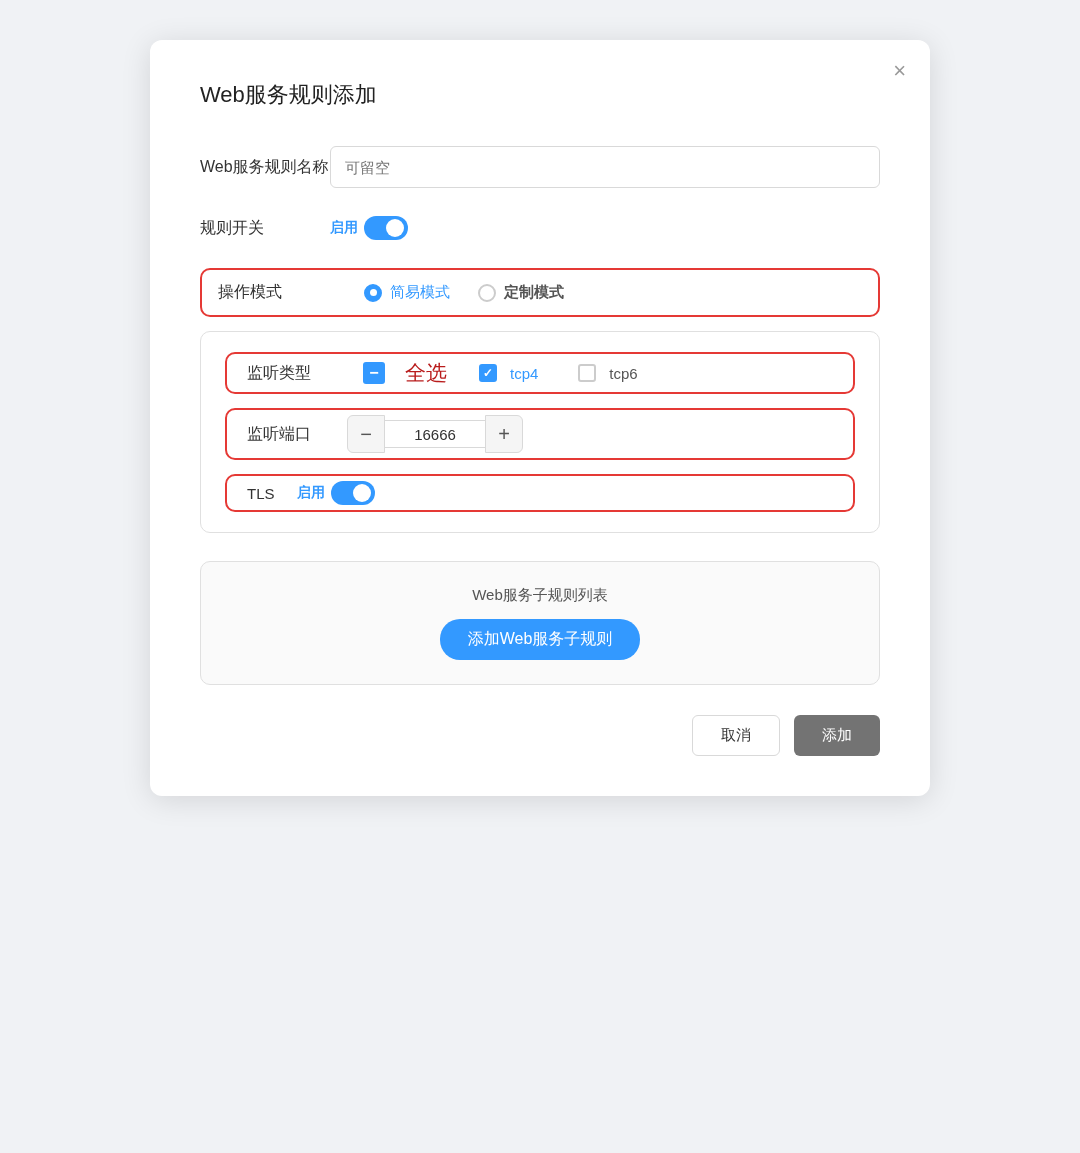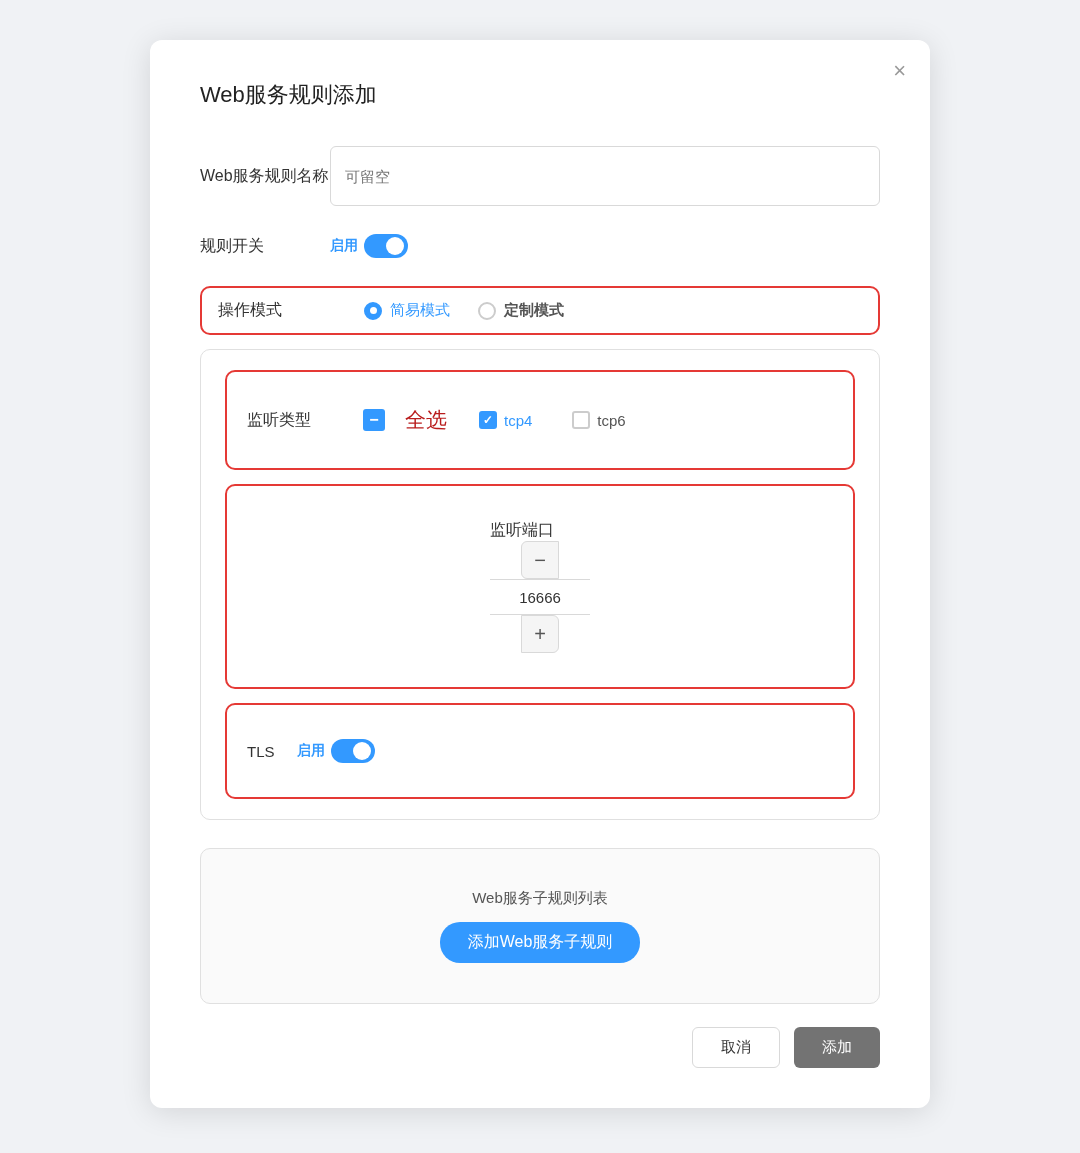--- a/index.html
+++ b/index.html
@@ -44,21 +44,21 @@
       margin-bottom: 28px;
     }
     .form-label {
       font-size: 16px;
       color: #333;
       min-width: 130px;
       flex-shrink: 0;
     }
     .form-input {
       flex: 1;
-      height: 60px;
+      height: 42px;
       border: 1px solid #d9d9d9;
       border-radius: 6px;
       padding: 0 14px;
       font-size: 15px;
       color: #999;
       outline: none;
     }
 
     
     .toggle-wrap {
@@ -130,21 +130,21 @@
       font-size: 15px;
       color: #3399ff;
       font-weight: 500;
     }
     .radio-text.unsel { color: #555; font-weight: 700; }
 
     
     .red-section {
       border: 2px solid #e53935;
       border-radius: 10px;
-      padding: 34px 20px;
+      padding: 5px 20px;
       margin-bottom: 14px;
     }
 
     
     .op-mode-row {
       display: flex;
       align-items: center;
       border: 2px solid #e53935;
       border-radius: 10px;
       padding: 12px 16px;
@@ -154,21 +154,21 @@
 
     
     .listen-type-row {
       display: flex;
       align-items: center;
       gap: 16px;
     }
     .checkbox-item {
       display: flex;
       align-items: center;
-      gap: 7px;
+      gap: 13px;
       cursor: pointer;
     }
     .checkbox-box {
       width: 18px; height: 18px;
       border: 2px solid #ccc;
       border-radius: 3px;
       display: flex;
       align-items: center;
       justify-content: center;
       flex-shrink: 0;
@@ -203,39 +203,38 @@
       font-size: 16px;
       font-weight: bold;
       line-height: 1;
     }
 
     
     .port-row {
       display: flex;
       align-items: center;
       gap: 0;
-      flex-direction: column;
     }
     .stepper-btn {
       width: 38px; height: 38px;
       border: 1px solid #d9d9d9;
       background: #f5f5f5;
       display: flex;
       align-items: center;
       justify-content: center;
       cursor: pointer;
       font-size: 20px;
       color: #555;
       user-select: none;
     }
     .stepper-btn.left { border-radius: 6px 0 0 6px; }
     .stepper-btn.right { border-radius: 0 6px 6px 0; }
     .stepper-value {
       width: 100px;
-      height: 36px;
+      height: 28px;
       border-top: 1px solid #d9d9d9;
       border-bottom: 1px solid #d9d9d9;
       border-left: none;
       border-right: none;
       text-align: center;
       font-size: 15px;
       color: #333;
       outline: none;
     }
 
@@ -245,22 +244,22 @@
       border-radius: 10px;
       padding: 20px 24px;
       margin-bottom: 28px;
       background: #fff;
     }
 
     
     .sub-rule-box {
       border: 1px solid #e0e0e0;
       border-radius: 10px;
-      padding: 40px 20px;
-      margin-bottom: 23px;
+      padding: 24px 20px;
+      margin-bottom: 30px;
       background: #fafafa;
       display: flex;
       flex-direction: column;
       align-items: center;
       gap: 14px;
     }
     .sub-rule-title {
       font-size: 15px;
       color: #555;
     }

